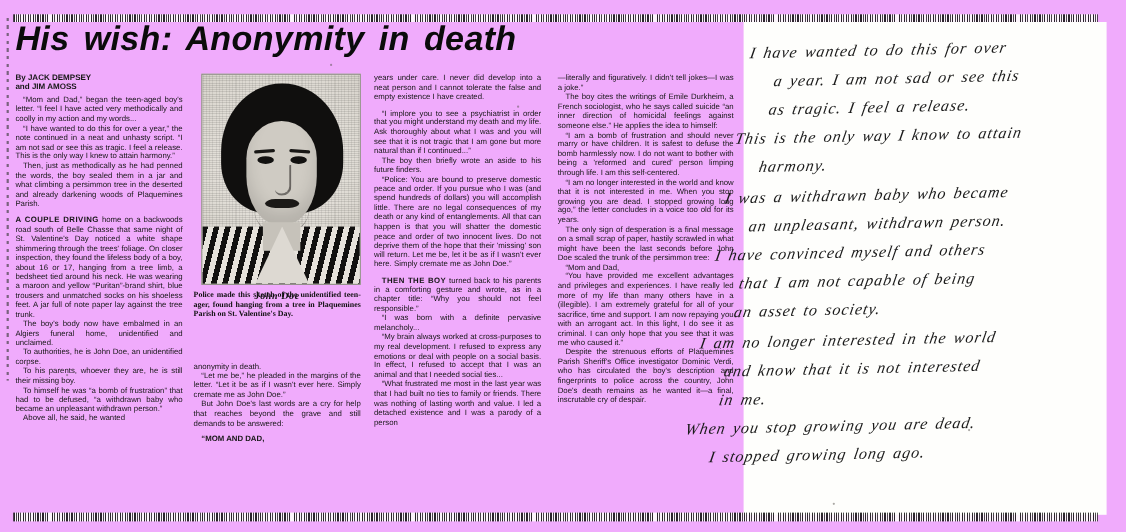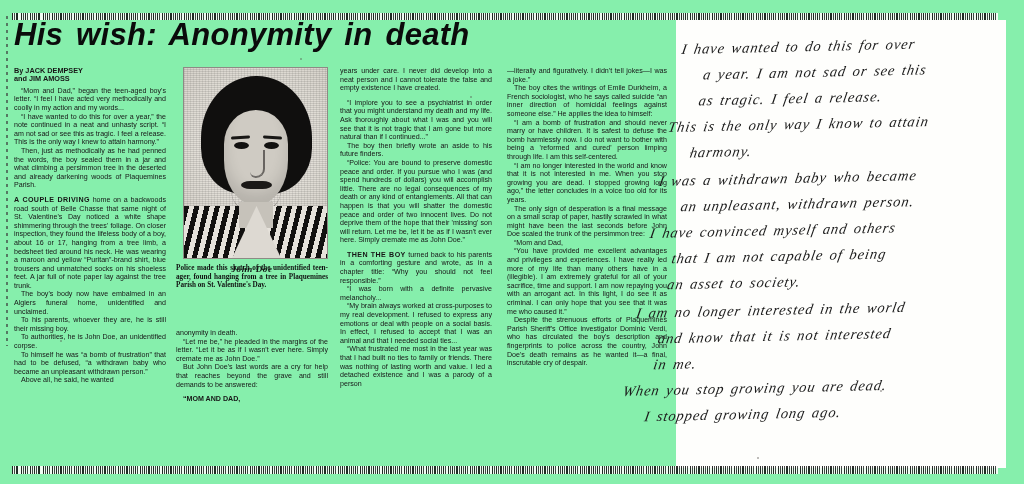--- a/index.html
+++ b/index.html
@@ -12,21 +12,21 @@
     height: 484px;
     overflow: hidden;
     font-family: "Liberation Serif", serif;
     color: #151515;
   }
 
   #clipping {
     position: relative;
     width: 1024px;
     height: 484px;
-    background: #86efac;
+    background: #f0abfc;
     box-sizing: border-box;
     padding-left: 16px;
   }
 
   
   .rule {
     position: absolute;
     left: 12px;
     width: 986px;
     height: 7px;
@@ -303,22 +303,22 @@
       <span>By JACK DEMPSEY</span><br>
       <span>and JIM AMOSS</span>
     </p>
     <p>“Mom and Dad,” began the teen-aged boy's letter. “I feel I have acted very methodically and coolly in my action and my words...</p>
     <p>“I have wanted to do this for over a year,” the note continued in a neat and unhasty script. “I am not sad or see this as tragic. I feel a release. This is the only way I knew to attain harmony.”</p>
     <p>Then, just as methodically as he had penned the words, the boy sealed them in a jar and what climbing a persimmon tree in the deserted and already darkening woods of Plaquemines Parish.</p>
     <p class="gap noindent">
       <span class="lead-caps">A COUPLE DRIVING</span><span> home on a backwoods road south of Belle Chasse that same night of St. Valentine's Day noticed a white shape shimmering through the trees' foliage. On closer inspection, they found the lifeless body of a boy, about 16 or 17, hanging from a tree limb, a bedsheet tied around his neck. He was wearing a maroon and yellow “Puritan”-brand shirt, blue trousers and unmatched socks on his shoeless feet. A jar full of note paper lay against the tree trunk.</span>
     </p>
     <p>The boy's body now have embalmed in an Algiers funeral home, unidentified and unclaimed.</p>
+    <p>To authorities, he is John Doe, an unidentified corpse.</p>
     <p>To his parents, whoever they are, he is still their missing boy.</p>
-    <p>To authorities, he is John Doe, an unidentified corpse.</p>
     <p>To himself he was “a bomb of frustration” that had to be defused, “a withdrawn baby who became an unpleasant withdrawn person.”</p>
     <p>Above all, he said, he wanted</p>
   </div>
 
   <div id="photo-wrap">
     <div id="photo">
       <div class="grain"></div>
       <div class="hair"></div>
       <div class="face"></div>
       <div class="brow l"></div>

